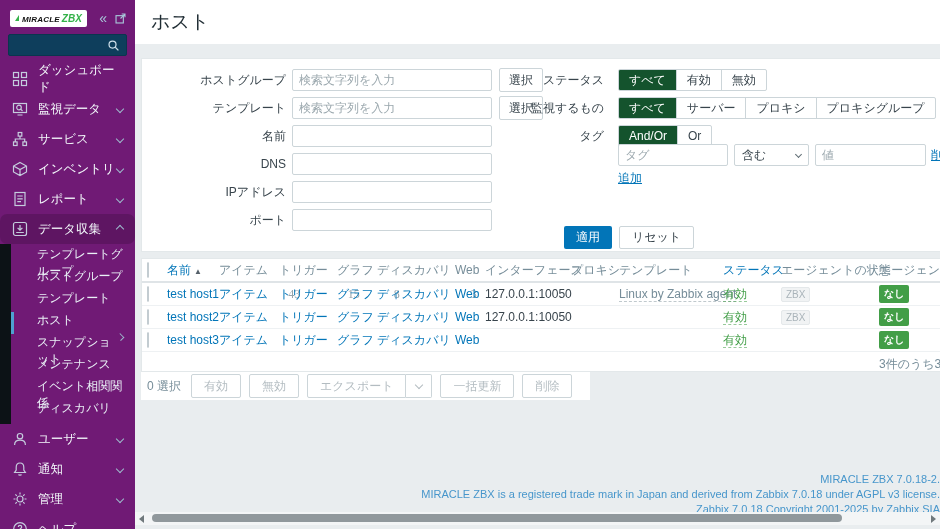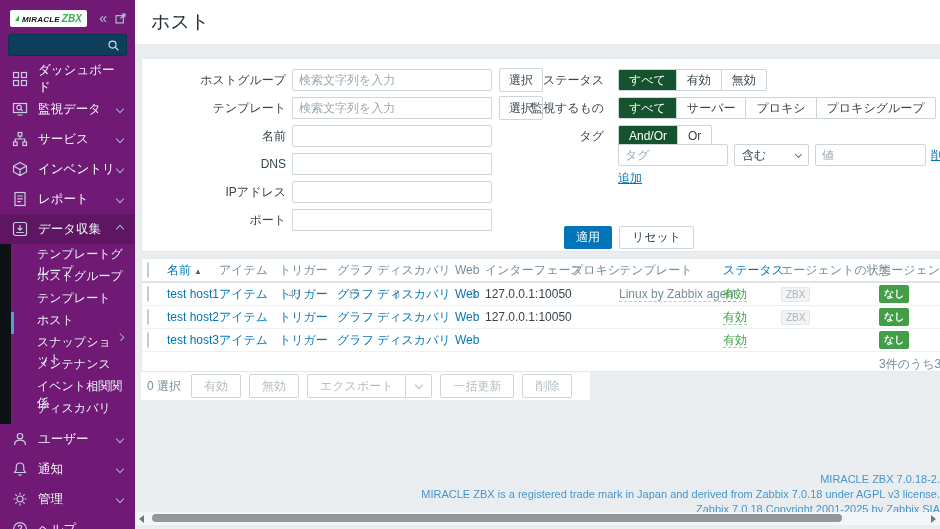--- a/index.html
+++ b/index.html
@@ -15,21 +15,21 @@
   .logo { background:#fff; border-radius:2px; padding:3px 5px; display:flex; align-items:baseline; gap:2px; }
   .logo-leaf { width:0;height:0;border-left:4px solid transparent;border-bottom:6px solid #35b24a; align-self:center; margin-right:1px;}
   .logo-brand { color:#101010; font-weight:bold; font-style:italic; font-size:8px; letter-spacing:.2px; }
   .logo-prod  { color:#35b24a; font-weight:bold; font-style:italic; font-size:10px; }
   .sb-top-icons { margin-left:auto; display:flex; align-items:center; gap:7px; color:#a7c6d8; }
   .collapse-glyph { font-size:14px; line-height:1; cursor:pointer; }
   .sb-search { margin:2px 8px 8px; background:#0e3e5c; border:1px solid #0b354e; border-radius:2px; height:22px; display:flex; align-items:center; padding:0 6px; }
   .sb-search input { flex:1; min-width:0; background:transparent; border:0; outline:none; color:#fff; font-size:12px; font-family:inherit; }
   .nav-item { display:flex; align-items:center; height:30px; padding:0 12px; font-size:12.5px; color:#f2f7fa; cursor:pointer; }
   .nav-item .nicon { width:16px; height:16px; margin-right:10px; flex:none; opacity:.9; }
-  .nav-item.section-active { background:rgba(0,0,0,.16); }
+  .nav-item.section-active { background:rgba(0,0,0,.16);border-radius:7px; }
   .chev { width:6px; height:6px; border-right:1.5px solid #9dbccd; border-bottom:1.5px solid #9dbccd; display:inline-block; }
   .chev.down { transform:rotate(45deg); margin-left:auto; }
   .chev.up   { transform:rotate(-135deg); margin-left:auto; }
   .chev.right{ transform:rotate(-45deg); margin-left:auto; }
   .submenu { position:relative; padding:2px 0; }
   .submenu::before { content:""; position:absolute; left:0; top:0; bottom:0; width:11px; background:#0c1216; }
   .sub-item { display:flex; height:22px; padding:0 12px 0 37px; font-size:12px; color:#eaf2f7; position:relative; cursor:pointer; }
   .sub-item.active::before { content:""; position:absolute; left:11px; top:0; bottom:0; width:3px; background:#4ea1d1; }
   
   .main-header { position:absolute; left:135px; top:0; width:805px; height:44px; background:#fff; display:flex; align-items:center; padding-left:16px; z-index:2; }

